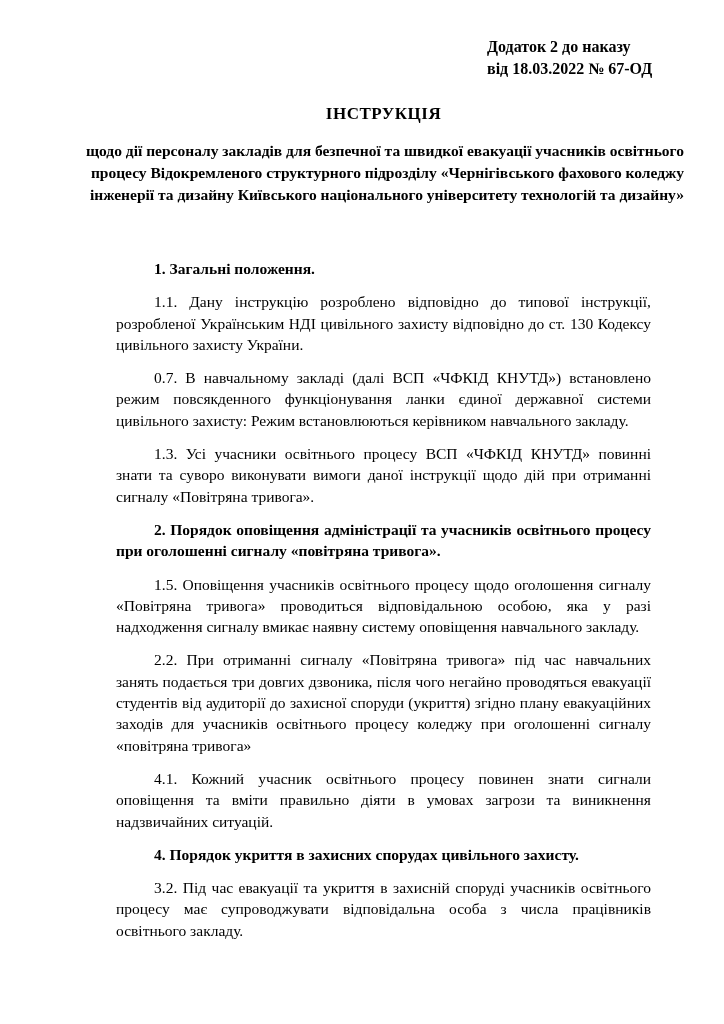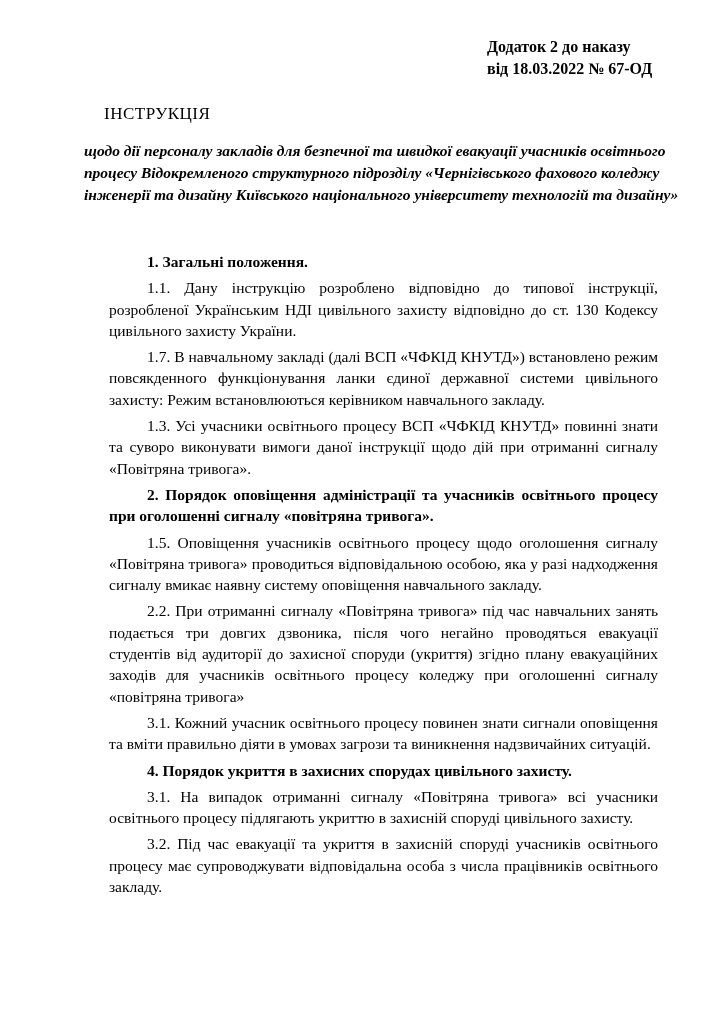--- a/index.html
+++ b/index.html
@@ -23,47 +23,46 @@
     font-size: 16px;
     line-height: 22px;
     font-weight: bold;
     white-space: nowrap;
   }
   .title {
     position: absolute;
     left: 104px;
     width: 559px;
     top: 104px;
-    text-align: left;
-    font-weight: normal;
+    text-align: center;
+    font-weight: bold;
     font-size: 17px;
     letter-spacing: 0.5px;
   }
   .subtitle {
     position: absolute;
     left: 84px;
     width: 600px;
     top: 140px;
-    text-align: left;
+    text-align: right;
     font-weight: bold;
     font-size: 15.5px;
     line-height: 22px;
-    font-style: italic;
   }
   .doc-body {
     position: absolute;
     left: 104px;
     width: 559px;
     top: 246px;
     font-size: 15.5px;
     line-height: 21.3px;
     text-align: justify;
   }
   .doc-body p {
-    margin: 5px;
+    margin: 12px;
     text-indent: 38px;
   }
   .doc-body p.heading {
     font-weight: bold;
   }
 </style>
 </head>
 <body>
 
 <div class="page">
@@ -73,24 +72,23 @@
     <div>від 18.03.2022 № 67-ОД</div>
   </div>
 
   <div class="title">ІНСТРУКЦІЯ</div>
 
   <div class="subtitle">щодо  дії персоналу закладів для безпечної та швидкої евакуації учасників освітнього процесу Відокремленого структурного підрозділу «Чернігівського фахового коледжу інженерії та дизайну Київського національного університету технологій та дизайну»</div>
 
   <div class="doc-body">
       <p class="heading">1. Загальні положення.</p>
       <p class="body">1.1. Дану інструкцію розроблено відповідно до типової інструкції, розробленої Українським НДІ цивільного захисту відповідно до ст. 130 Кодексу цивільного захисту України.</p>
-      <p class="body">1.7. В навчальному закладі (далі ВСП «ЧФКІД КНУТД») встановлено режим повсякденного функціонування ланки єдиної державної системи цивільного захисту: Режим встановлюються керівником навчального закладу.</p>
+      <p class="body">0.7. В навчальному закладі (далі ВСП «ЧФКІД КНУТД») встановлено режим повсякденного функціонування ланки єдиної державної системи цивільного захисту: Режим встановлюються керівником навчального закладу.</p>
       <p class="body">1.3. Усі учасники освітнього процесу ВСП «ЧФКІД КНУТД» повинні знати та суворо виконувати вимоги даної інструкції щодо дій при отриманні сигналу «Повітряна тривога».</p>
       <p class="heading">2. Порядок оповіщення адміністрації та учасників освітнього процесу при оголошенні сигналу «повітряна тривога».</p>
       <p class="body">1.5. Оповіщення учасників освітнього процесу щодо оголошення сигналу «Повітряна тривога» проводиться відповідальною особою, яка у разі надходження сигналу вмикає наявну систему оповіщення навчального закладу.</p>
       <p class="body">2.2. При отриманні сигналу «Повітряна тривога» під час навчальних занять подається три довгих дзвоника, після чого негайно проводяться евакуації студентів від аудиторії до захисної споруди (укриття) згідно плану евакуаційних заходів для учасників освітнього процесу коледжу при оголошенні сигналу «повітряна тривога»</p>
-      <p class="body">3.1. Кожний учасник освітнього процесу повинен знати сигнали оповіщення та вміти правильно діяти в умовах загрози та виникнення надзвичайних ситуацій.</p>
+      <p class="body">4.1. Кожний учасник освітнього процесу повинен знати сигнали оповіщення та вміти правильно діяти в умовах загрози та виникнення надзвичайних ситуацій.</p>
       <p class="heading">4. Порядок укриття в захисних спорудах цивільного захисту.</p>
-      <p class="body">3.1. На випадок отриманні сигналу «Повітряна тривога»  всі учасники освітнього процесу підлягають укриттю в захисній споруді цивільного захисту.</p>
       <p class="body">3.2. Під час евакуації та укриття в захисній споруді учасників освітнього процесу має супроводжувати відповідальна особа з числа працівників освітнього закладу.</p>
     </div>
 
 </div>
 
 </body></html>

